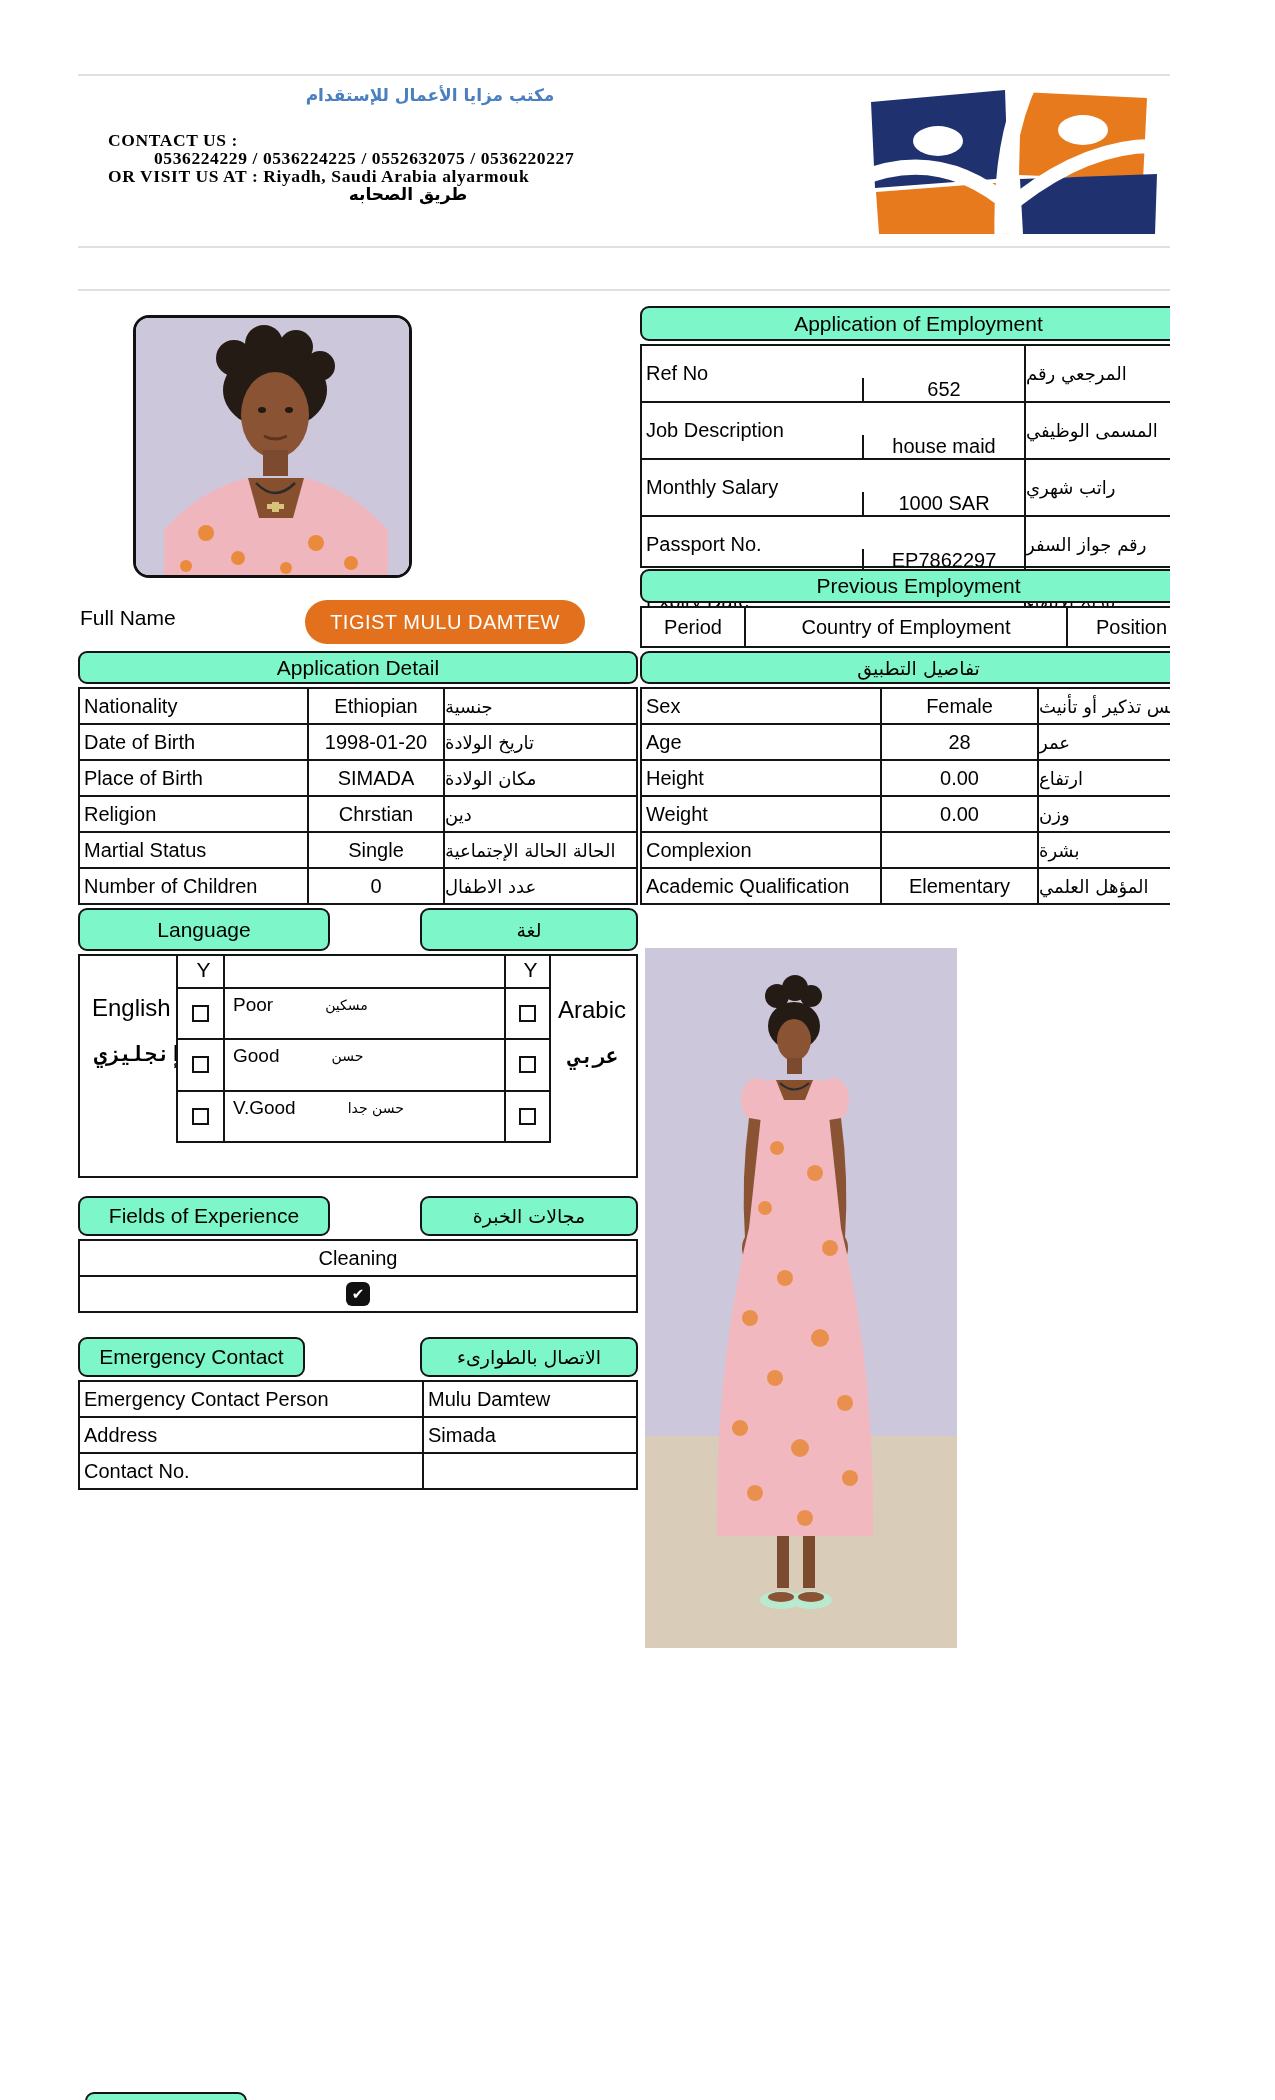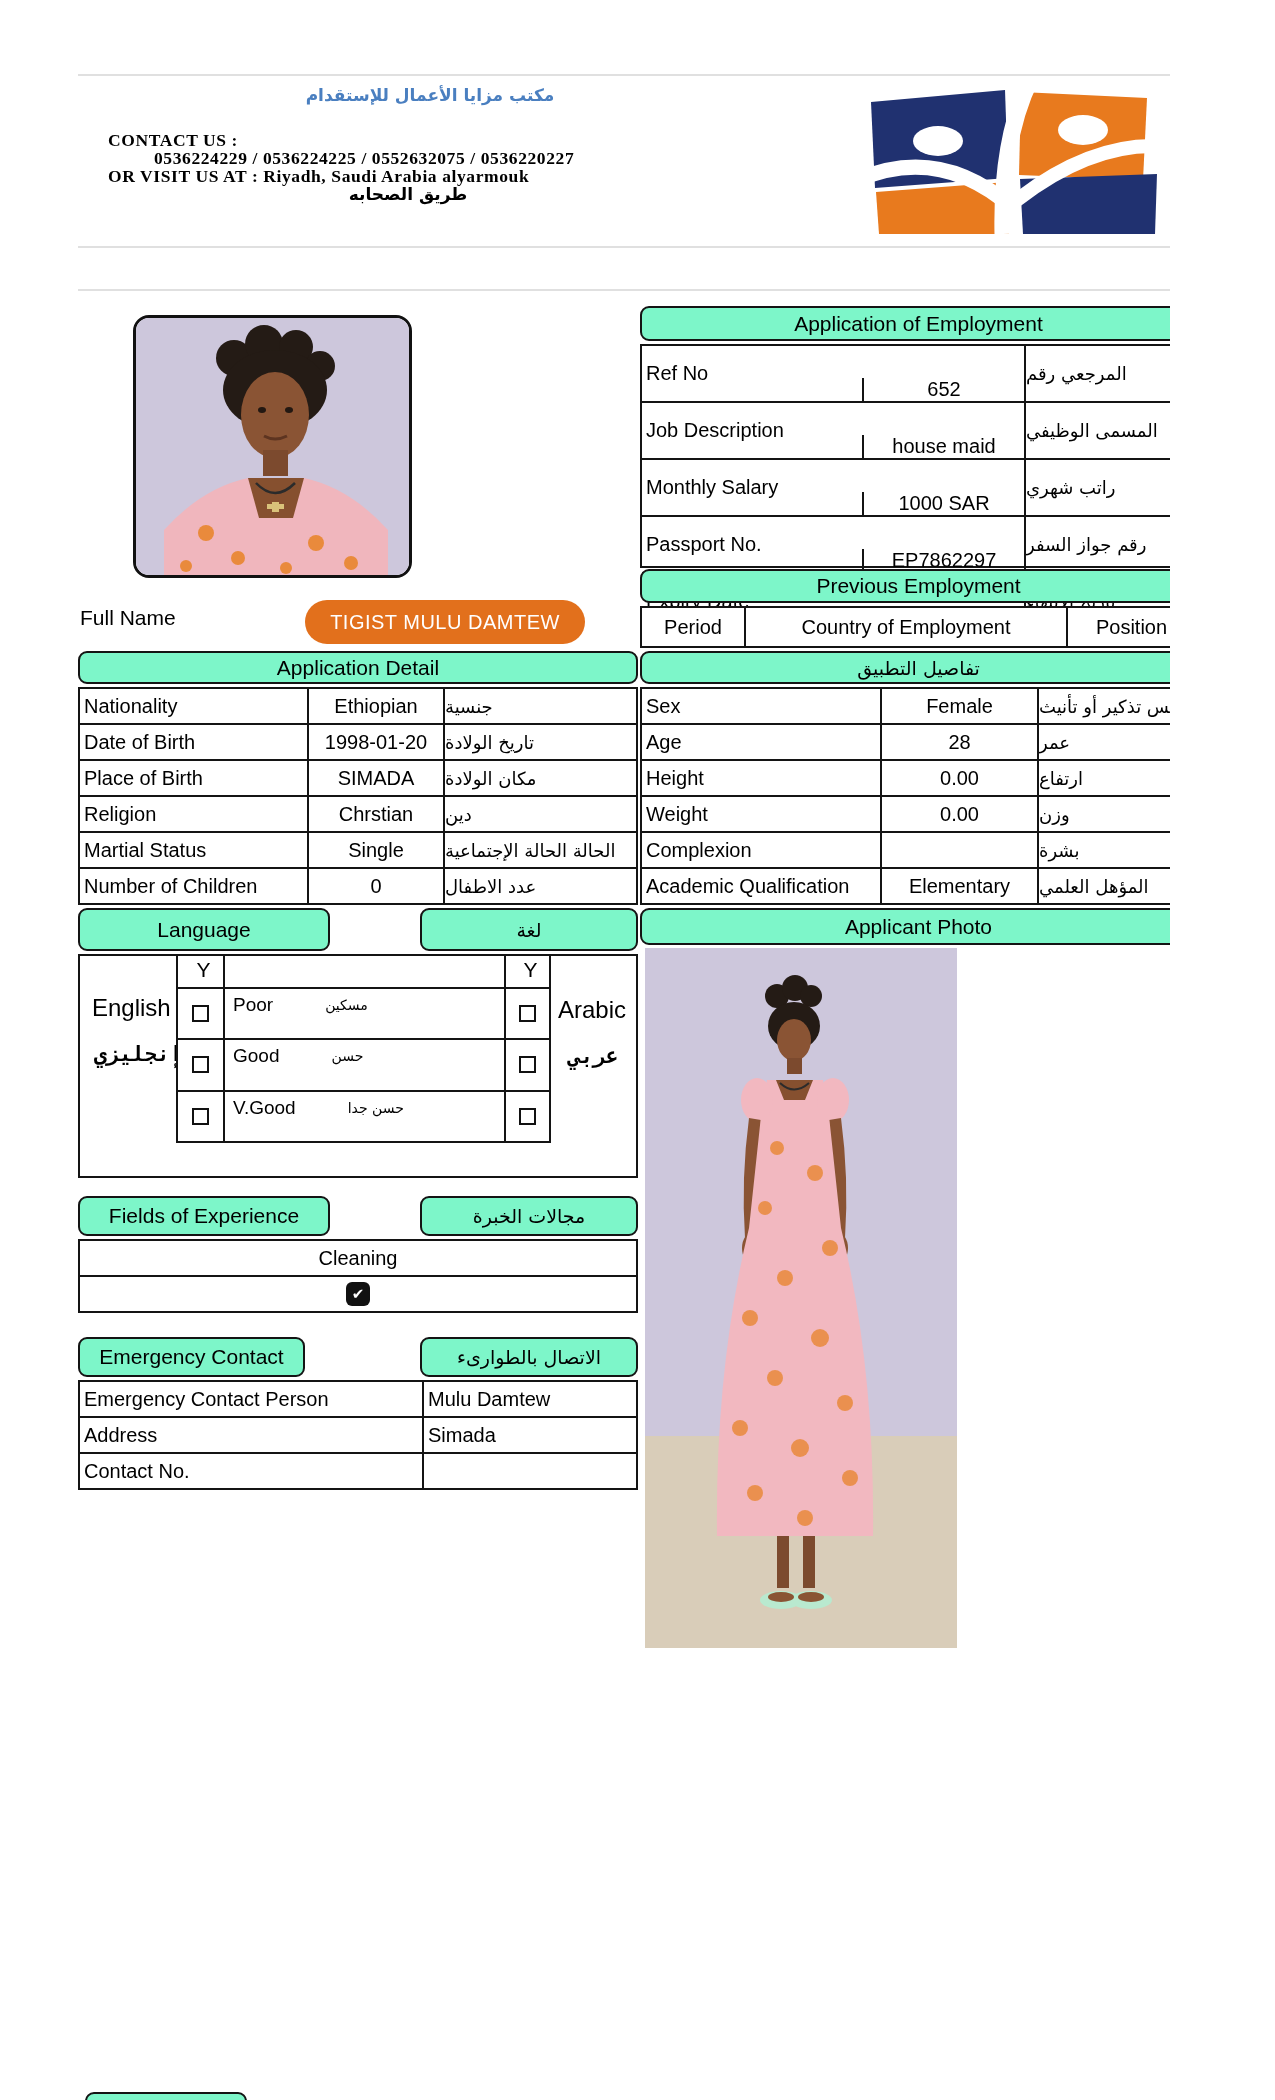--- a/index.html
+++ b/index.html
@@ -296,21 +296,20 @@
           <span class="lvl-en">V.Good</span>
           <span class="lvl-ar" dir="rtl">حسن جدا</span>
         </div>
         <div class="lg-c3">
             <span class="cbox"></span>
           </div>
       </div>
     </div>
   </div>
 
-  <div class="pill" style="left:640px;top:908px;width:557px;height:37px">Applicant Photo</div>
   <div class="fullbody">
     <svg width="312" height="700" viewBox="0 0 312 700">
       <rect width="312" height="488" fill="#cdc7dc"></rect>
       <rect y="488" width="312" height="212" fill="#d9cdb9"></rect>
       <circle cx="132" cy="48" r="12" fill="#241b15"></circle>
       <circle cx="150" cy="40" r="13" fill="#241b15"></circle>
       <circle cx="166" cy="48" r="11" fill="#241b15"></circle>
       <ellipse cx="149" cy="78" rx="26" ry="24" fill="#241b15"></ellipse>
       <ellipse cx="149" cy="92" rx="17" ry="21" fill="#8a5434"></ellipse>
       <rect x="142" y="110" width="15" height="16" fill="#7c4a2e"></rect>

